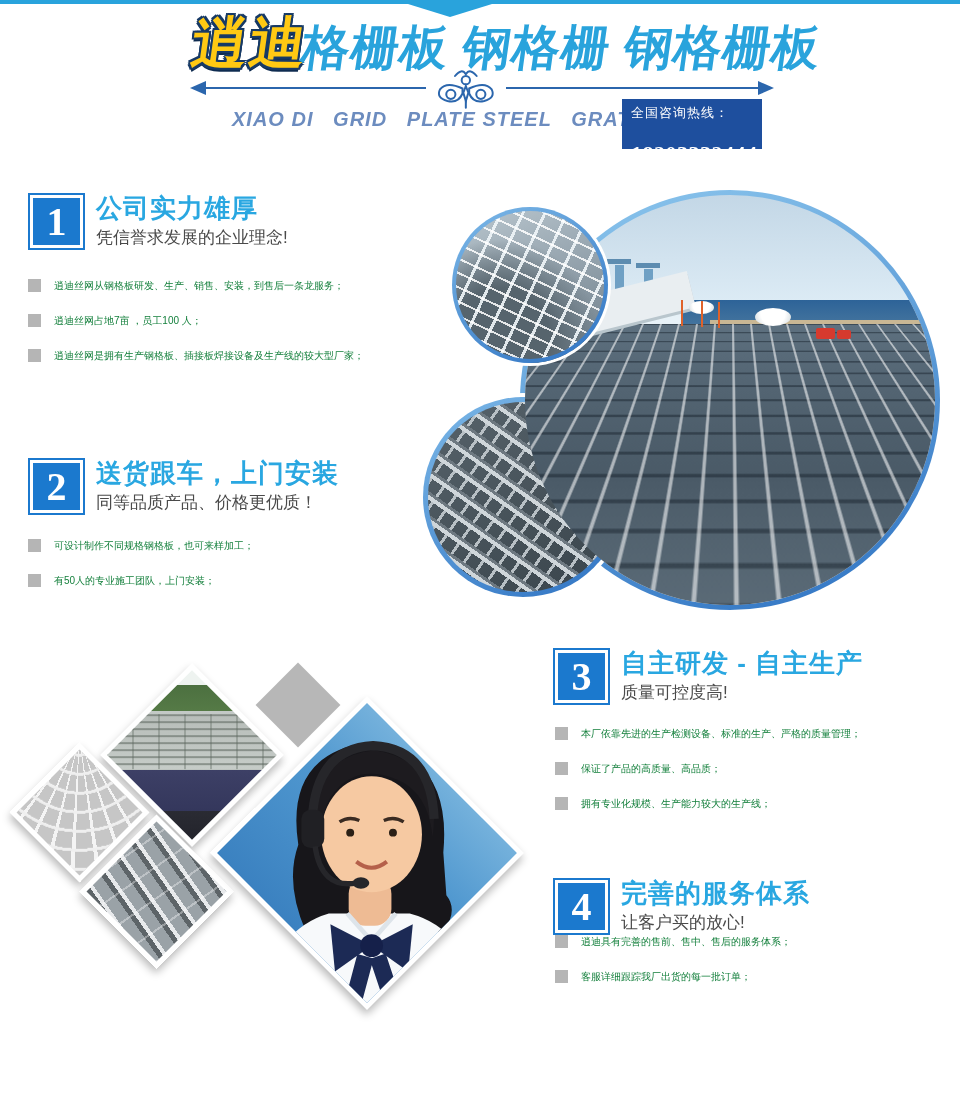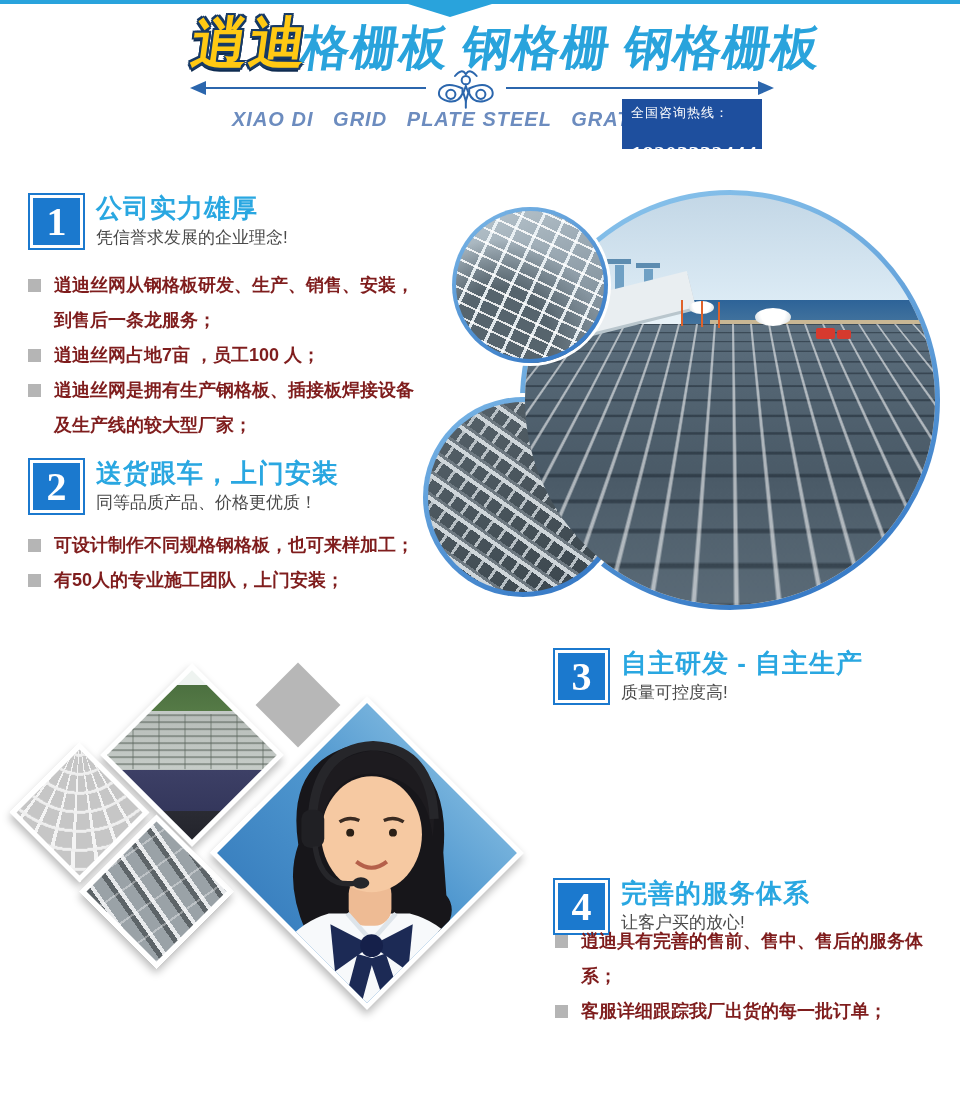--- a/index.html
+++ b/index.html
@@ -35,21 +35,21 @@
 
   
   .sec-head{position:absolute;display:flex;align-items:flex-start;}
   .num-box{width:47px;height:47px;background:#1b79ce;border:3px solid #fff;outline:2px solid #1b79ce;
     display:flex;align-items:center;justify-content:center;color:#fff;
     font-family:"Liberation Serif",serif;font-size:40px;font-weight:bold;line-height:1;}
   .sec-txt{margin-left:13px;}
   .sec-title{font-size:26px;font-weight:bold;color:#29a7e1;line-height:1.05;letter-spacing:1px;}
   .sec-sub{font-size:17px;color:#4a4a4a;margin-top:4px;}
   .bullets{position:absolute;list-style:none;margin:0;padding:0;}
-  .bullets li{position:relative;padding-left:26px;font-size:18px;color:#7f1d1d;line-height:35px;font-weight:bold;}
+  .bullets li{position:relative;padding-left:26px;font-size:10px;color:#15803d;line-height:35px;}
   .bullets .sq{position:absolute;left:0;top:11px;width:13px;height:13px;background:#b5b5b5;}
 
   
   .ring{position:absolute;border-radius:50%;}
   .ring-big{left:520px;top:190px;width:420px;height:420px;padding:5px;box-sizing:border-box;
     background:linear-gradient(160deg,#8ec8ee 0%,#2e72c2 100%);}
   .ring-a{left:452px;top:207px;width:156px;height:156px;padding:4px;box-sizing:border-box;
     background:linear-gradient(150deg,#7db9e8 0%,#2e72c2 100%);box-shadow:0 0 0 3px #fff;}
   .ring-b{left:423px;top:397px;width:200px;height:200px;padding:5px;box-sizing:border-box;
     background:linear-gradient(150deg,#7db9e8 0%,#2e72c2 100%);box-shadow:0 0 0 4px #fff;}
@@ -247,20 +247,25 @@
     </div>
   </div>
 
   <div class="sec-head" style="left:555px;top:650px;">
     <div class="num-box">3</div>
     <div class="sec-txt">
       <div class="sec-title">自主研发 - 自主生产</div>
       <div class="sec-sub">质量可控度高!</div>
     </div>
   </div>
+  <ul class="bullets" style="left:555px;top:716px;width:392px;">
+    <li><span class="sq"></span><span>本厂依靠先进的生产检测设备、标准的生产、严格的质量管理；</span></li>
+    <li><span class="sq"></span><span>保证了产品的高质量、高品质；</span></li>
+    <li><span class="sq"></span><span>拥有专业化规模、生产能力较大的生产线；</span></li>
+  </ul>
 
   <div class="sec-head" style="left:555px;top:880px;">
     <div class="num-box">4</div>
     <div class="sec-txt">
       <div class="sec-title">完善的服务体系</div>
       <div class="sec-sub">让客户买的放心!</div>
     </div>
   </div>
   <ul class="bullets" style="left:555px;top:924px;width:400px;">
     <li><span class="sq"></span><span>逍迪具有完善的售前、售中、售后的服务体系；</span></li>

